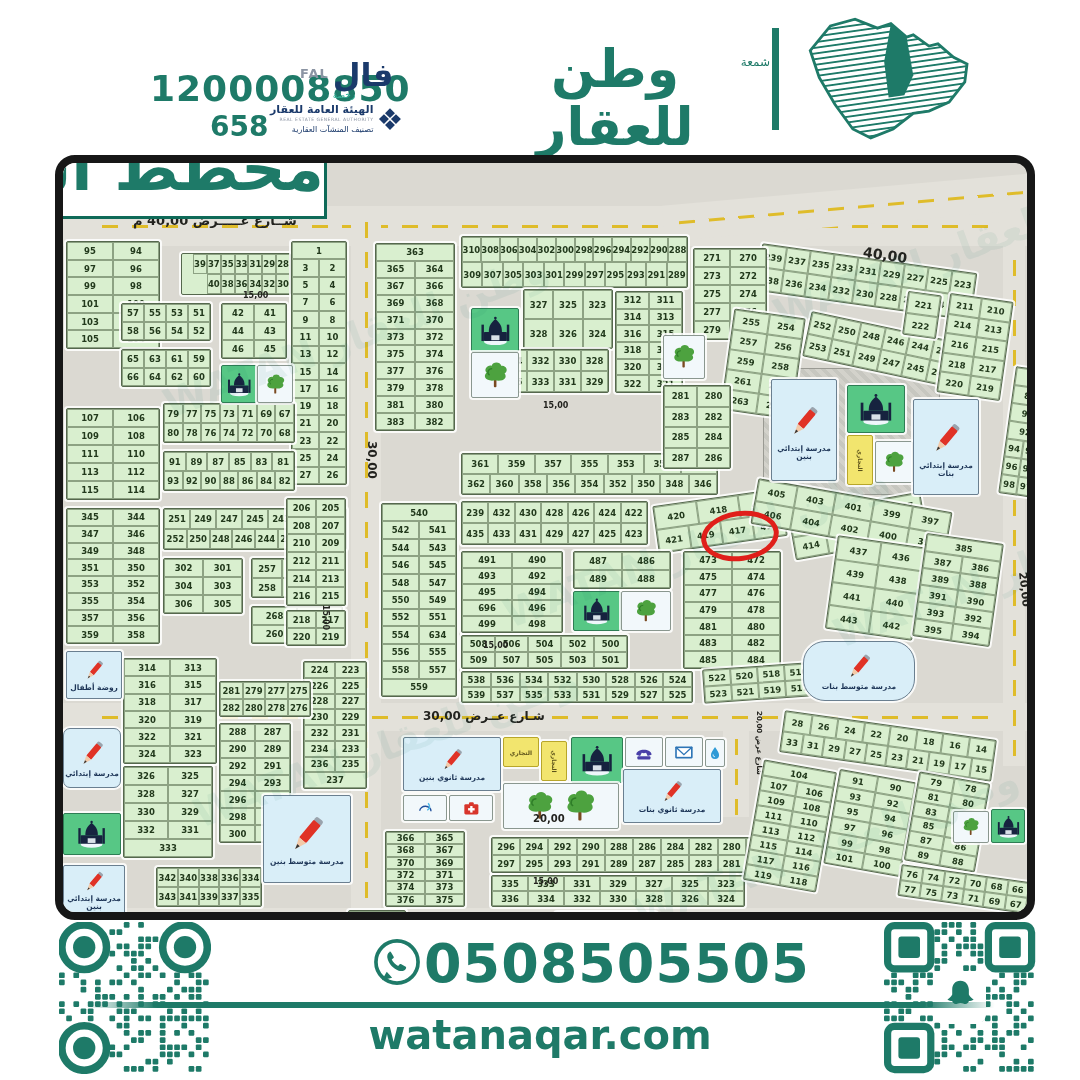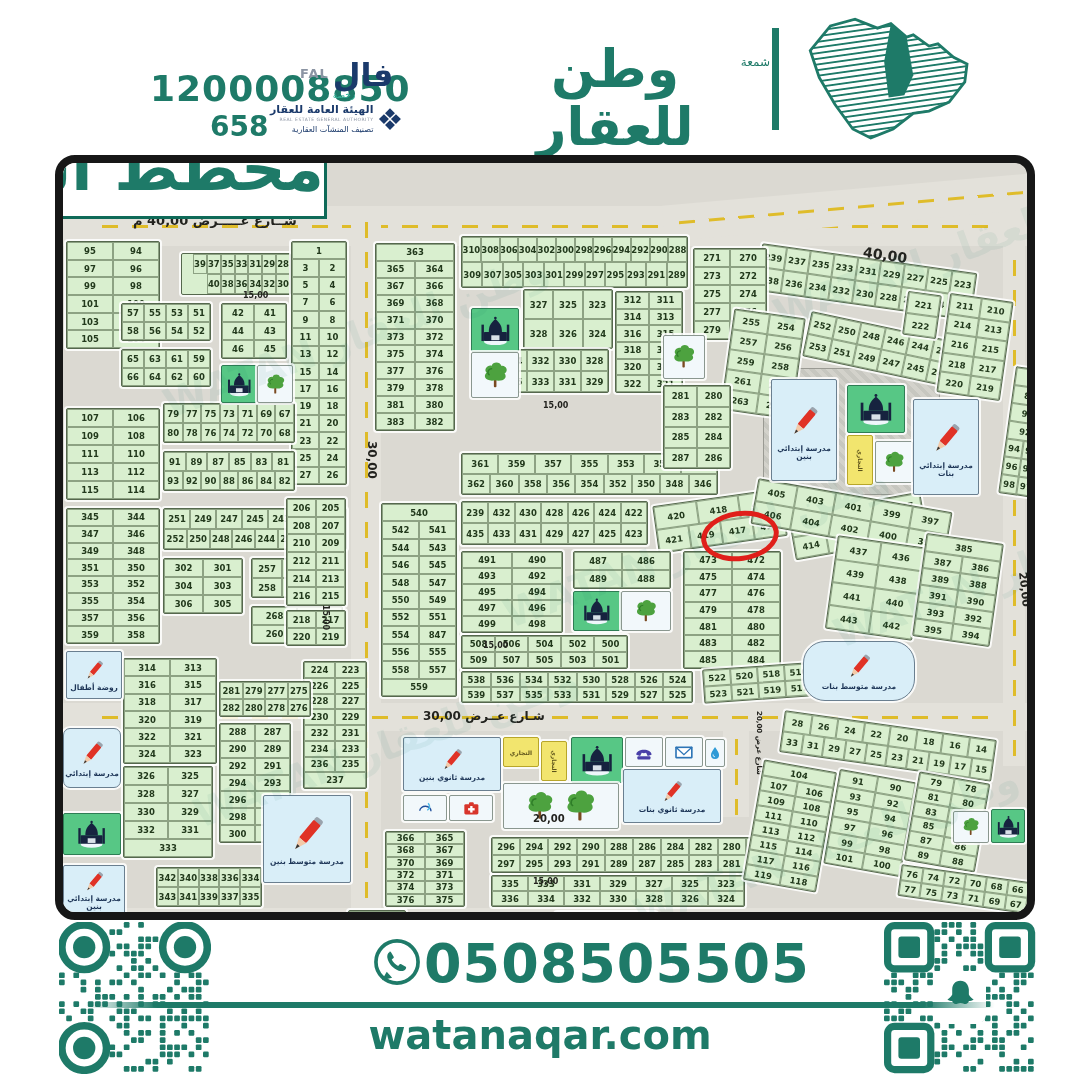--- a/index.html
+++ b/index.html
@@ -690,21 +690,21 @@
           <div class="prow">
             <div class="pcell">550</div>
             <div class="pcell">549</div>
           </div>
           <div class="prow">
             <div class="pcell">552</div>
             <div class="pcell">551</div>
           </div>
           <div class="prow">
             <div class="pcell">554</div>
-            <div class="pcell">847</div>
+            <div class="pcell">634</div>
           </div>
           <div class="prow">
             <div class="pcell">556</div>
             <div class="pcell">555</div>
           </div>
           <div class="prow">
             <div class="pcell">558</div>
             <div class="pcell">557</div>
           </div>
           <div class="prow">
@@ -765,21 +765,21 @@
           </div>
           <div class="prow">
             <div class="pcell">493</div>
             <div class="pcell">492</div>
           </div>
           <div class="prow">
             <div class="pcell">495</div>
             <div class="pcell">494</div>
           </div>
           <div class="prow">
-            <div class="pcell">497</div>
+            <div class="pcell">696</div>
             <div class="pcell">496</div>
           </div>
           <div class="prow">
             <div class="pcell">499</div>
             <div class="pcell">498</div>
           </div>
         </div>
         <div class="blk" style="left: 510px; top: 388px; width: 96px; height: 36px;">
           <div class="prow">
             <div class="pcell">487</div>

